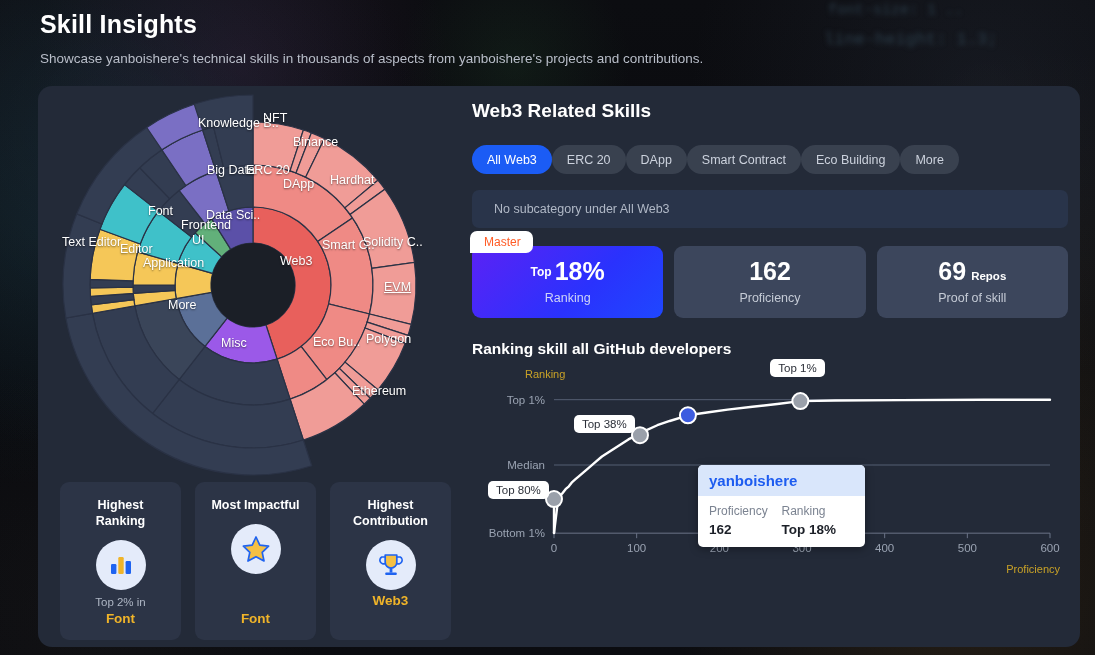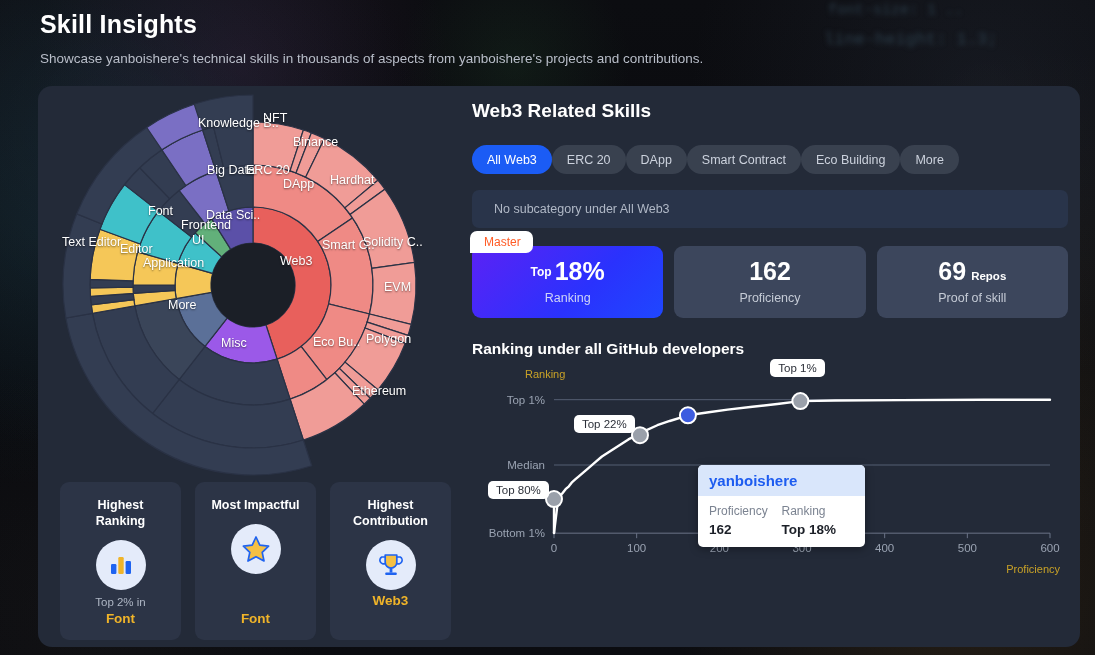--- a/index.html
+++ b/index.html
@@ -196,21 +196,21 @@
             <div class="sunlabel" style="left: 90px; top: 114px;">Font</div>
             <div class="sunlabel" style="left: 148px; top: 118px;">Data Sci..</div>
             <div class="sunlabel" style="left: 123px; top: 128px;">Frontend</div>
             <div class="sunlabel" style="left: 134px; top: 143px;">UI</div>
             <div class="sunlabel" style="left: 4px; top: 145px;">Text Editor</div>
             <div class="sunlabel" style="left: 62px; top: 152px;">Editor</div>
             <div class="sunlabel" style="left: 85px; top: 166px;">Application</div>
             <div class="sunlabel" style="left: 264px; top: 148px;">Smart C..</div>
             <div class="sunlabel" style="left: 305px; top: 145px;">Solidity C..</div>
             <div class="sunlabel" style="left: 222px; top: 164px;">Web3</div>
-            <div class="sunlabel" style="left: 326px; top: 190px;">EVM</div>
+            <div class="sunlabel" style="left: 326px; top: 190px; text-decoration: underline;">EVM</div>
             <div class="sunlabel" style="left: 110px; top: 208px;">More</div>
             <div class="sunlabel" style="left: 163px; top: 246px;">Misc</div>
             <div class="sunlabel" style="left: 255px; top: 245px;">Eco Bu..</div>
             <div class="sunlabel" style="left: 308px; top: 242px;">Polygon</div>
             <div class="sunlabel" style="left: 258px; top: 294px; padding-left: 36px;">Ethereum</div>
           </div>
       </div>
 
       <div class="cards">
 
@@ -280,21 +280,21 @@
               <div class="lbl">Proficiency</div>
             </div>
             <div class="stat">
               <div class="big">69<span class="suf">Repos</span></div>
               <div class="lbl">Proof of skill</div>
             </div>
           </div>
       </div>
 
       <div class="chartbox">
-        <h3>Ranking under all GitHub developers</h3>
+        <h3>Ranking skill all GitHub developers</h3>
         <div class="plot" id="plot">
           <svg id="plot-svg" width="596" height="205" viewBox="0 0 596 205">
               <line x1="82" y1="33.68000000000001" x2="578" y2="33.68000000000001" stroke="#555f73" stroke-width="1"></line>
               <text x="73" y="37.68000000000001" text-anchor="end" fill="#9aa3b2" font-size="11.5" font-family="&quot;Liberation Sans&quot;, sans-serif">Top 1%</text>
               <line x1="82" y1="99" x2="578" y2="99" stroke="#555f73" stroke-width="1"></line>
               <text x="73" y="103" text-anchor="end" fill="#9aa3b2" font-size="11.5" font-family="&quot;Liberation Sans&quot;, sans-serif">Median</text>
               <text x="73" y="171.16" text-anchor="end" fill="#9aa3b2" font-size="11.5" font-family="&quot;Liberation Sans&quot;, sans-serif">Bottom 1%</text>
               <line x1="82" y1="167.16" x2="578" y2="167.16" stroke="#6b7488" stroke-width="1"></line>
               <line x1="82" y1="167.16" x2="82" y2="172.16" stroke="#6b7488" stroke-width="1"></line>
               <text x="82" y="186.16" text-anchor="middle" fill="#9aa3b2" font-size="11.5" font-family="&quot;Liberation Sans&quot;, sans-serif">0</text>
@@ -328,18 +328,18 @@
                     <div class="k">Proficiency</div>
                      <div class="v">162</div>
                   </div>
                 <div>
                     <div class="k">Ranking</div>
                      <div class="v">Top 18%</div>
                   </div>
               </div>
             </div>
           </div>
-        <div class="pill" style="left: 16px; top: 115.08px;">Top 80%</div><div class="pill" style="left: 101.973px; top: 49.18px;">Top 22%</div><div class="pill" style="left: 298.347px; top: -6.9px;">Top 1%</div></div>
+        <div class="pill" style="left: 16px; top: 115.08px;">Top 80%</div><div class="pill" style="left: 101.973px; top: 49.18px;">Top 38%</div><div class="pill" style="left: 298.347px; top: -6.9px;">Top 1%</div></div>
       </div>
     </div>
 
   </div>
 </div>
 
 </body></html>

